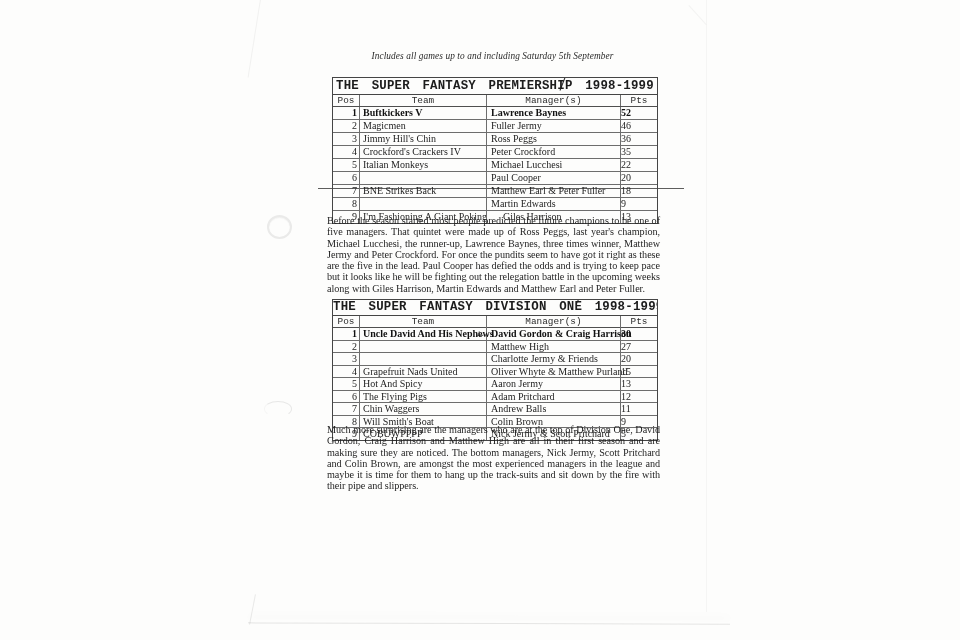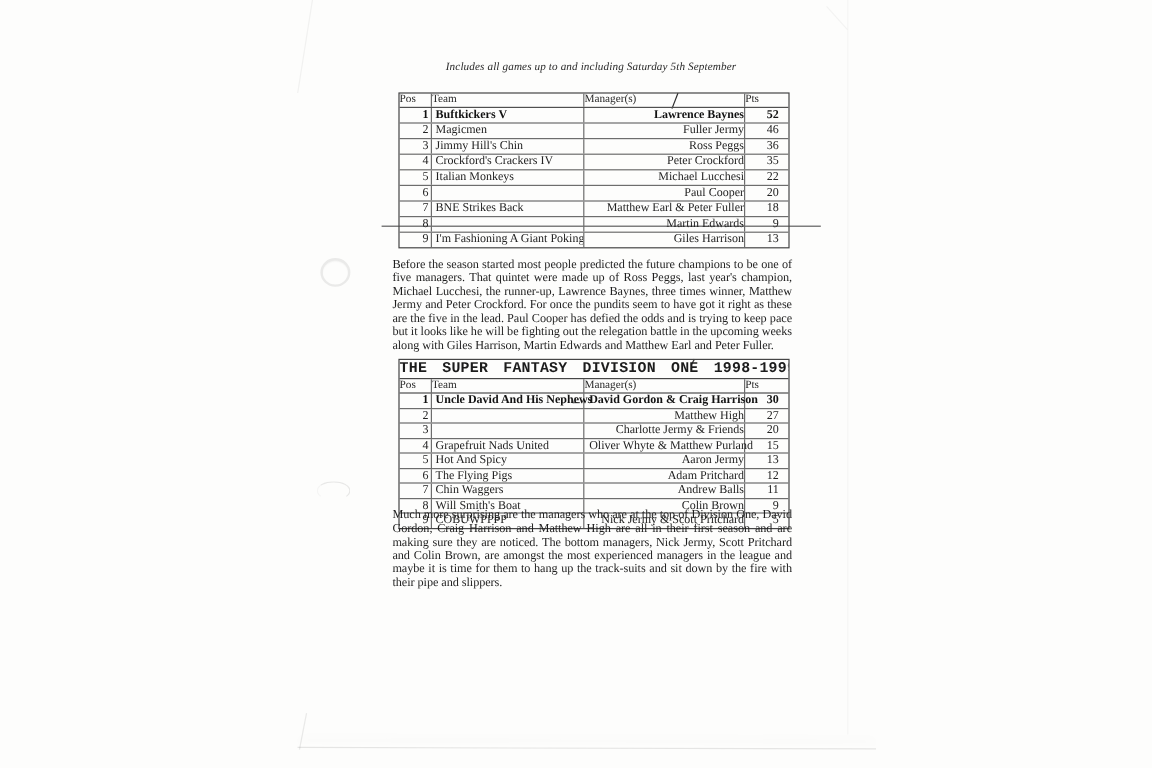--- a/index.html
+++ b/index.html
@@ -68,40 +68,41 @@
     border-bottom:1px solid #454545;
     color:#1c1c1c;white-space:nowrap;overflow:hidden;
   }
   .league[data-table="1"] .ttitle{height:15px;line-height:15px;}
   .thead,.trow{
     display:grid;
     grid-template-columns:27px 127px 134px 1fr;
   }
   .thead{height:11px;border-bottom:1px solid #4f4f4f;}
   .thead .cell{
-    font-size:9.4px;line-height:11px;text-align:left;
+    font-size:9.4px;line-height:11px;text-align:center;
     color:#2a2a2a;
+    font-family:Liberation Mono, monospace;
   }
   .trow{height:12px;border-bottom:1px solid #6d6d6d;}
   .league[data-table="1"] .trow{height:11.5px;}
   .trow:last-child{border-bottom:none;}
   .cell{
     box-sizing:border-box;
     border-right:1px solid #6d6d6d;
     font-size:10px;line-height:12px;
     white-space:nowrap;overflow:visible;
     color:#232323;
   }
   .league[data-table="1"] .cell{line-height:11.5px;}
   .thead .cell{border-right:1px solid #6d6d6d;}
   .cell:last-child{border-right:none;}
   .cell.pos{text-align:right;padding-right:2px;}
   .cell.team{padding-left:3px;}
-  .cell.manager{padding-left:4px;text-align:right;}
-  .cell.pts{text-align:right;padding-right:8px;}
+  .cell.manager{padding-left:4px;}
+  .cell.pts{padding-right:8px;}
   .trow.bold .cell{font-weight:700;color:#121212;}
   .trow.overflow .cell.team{overflow:hidden;}
   .trow.overflow .cell.manager{padding-left:16px;}
 
   
   .body-text{
     position:absolute;left:327px;width:333px;
     margin:0;font-size:10.2px;line-height:11.3px;
     text-align:justify;letter-spacing:-0.05px;
     color:#1f1f1f;
@@ -122,20 +123,21 @@
   <div class="artifact page-bottom-edge"></div>
   <div class="artifact page-corner-line"></div>
   <div class="artifact scan-line-artifact"></div>
   <div class="artifact ink-slash"></div>
   <div class="artifact ink-accent"></div>
   <div class="artifact ink-squiggle"></div>
 
   <div class="caption">Includes all games up to and including Saturday 5th September</div>
 
   <div class="league" data-table="0">
+    <div class="ttitle">THE SUPER FANTASY PREMIERSHIP 1998-1999</div>
     <div class="thead">
       <div class="cell">Pos</div>
       <div class="cell">Team</div>
       <div class="cell">Manager(s)</div>
       <div class="cell">Pts</div>
     </div>
     <div class="rows">
   <div class="trow bold">
     <div class="cell pos">1</div>
     <div class="cell team">Buftkickers V</div>

